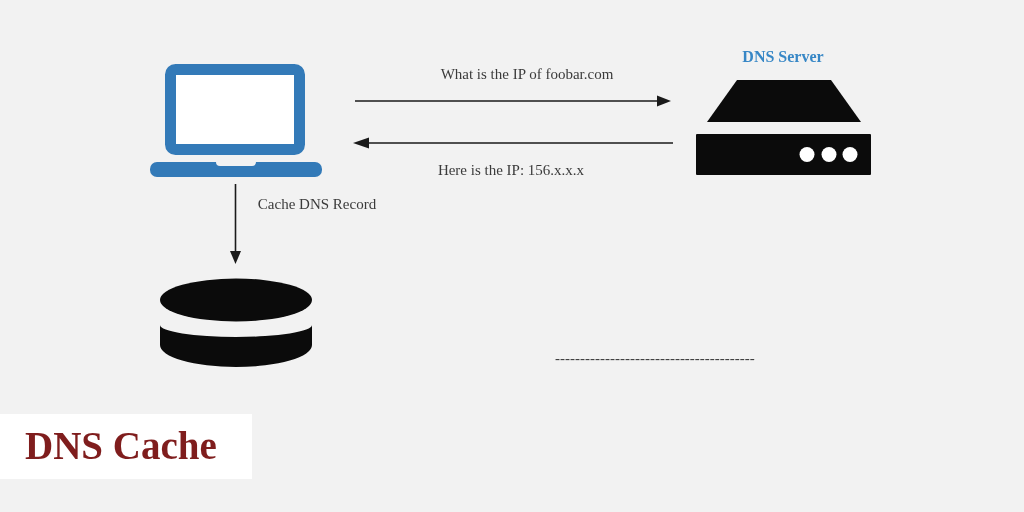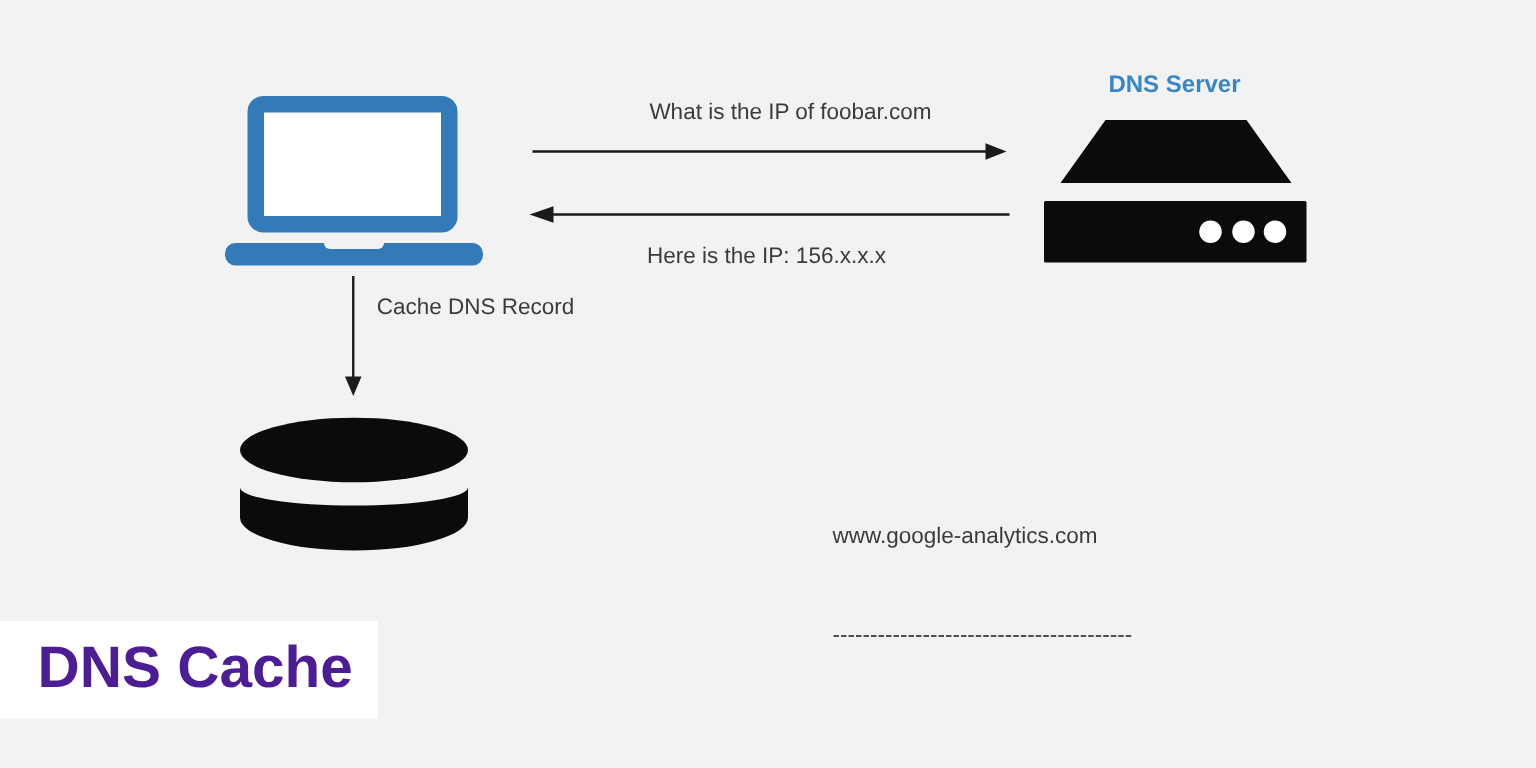--- a/index.html
+++ b/index.html
@@ -1,37 +1,37 @@
 <!DOCTYPE html>
 <html><head>
 <meta charset="utf-8">
 <style>
   html,body{margin:0;padding:0}
   .canvas{
     position:relative;width:1024px;height:512px;
     background:#f2f2f2;overflow:hidden;
-    font-family:Liberation Sans, sans-serif;
+    font-family:Liberation Serif, serif;
   }
   .layer{position:absolute;top:0;left:0}
   .lbl{position:absolute;color:#3b3b3b;font-size:15px;white-space:nowrap}
   .lbl.center{text-align:center}
   .blue-lbl{color:#3787c6;font-weight:bold;font-size:16px}
   .server-lbl{left:713px;top:48px;width:140px;text-align:center}
   .request-lbl{left:417px;top:66px;width:220px}
   .response-lbl{left:401px;top:162px;width:220px}
   .cache-lbl{left:237px;top:195px;width:160px;line-height:19px;text-align:center}
   .oscache-lbl{left:166px;top:374px;width:140px;text-align:center}
   .record{
     position:absolute;left:555px;top:303px;
     font-size:15px;line-height:22px;color:#3b3b3b;white-space:pre;
   }
   .title-box{position:absolute;left:0;top:414px;width:252px;height:65px;background:#ffffff}
   .title-text{
     padding-left:25px;line-height:64px;font-size:39px;font-weight:bold;
-    color:#4c1d95;white-space:nowrap;
+    color:#7f1d1d;white-space:nowrap;
   }
 </style>
 </head>
 <body>
 
 <div class="canvas">
 
   <svg class="layer" width="1024" height="512" viewBox="0 0 1024 512">
 
     <g>
@@ -74,21 +74,20 @@
   <div class="lbl center request-lbl">What is the IP of foobar.com</div>
 
   <div class="lbl center response-lbl">Here is the IP: 156.x.x.x</div>
 
   <div class="lbl cache-lbl">
     <div>Cache DNS Record</div>
   </div>
 
 
   <div class="record">
-    <div>www.google-analytics.com</div>
     <div>----------------------------------------</div>
     
     
     
     
     
   </div>
 
   <div class="title-box">
     <div class="title-text">DNS Cache</div>

